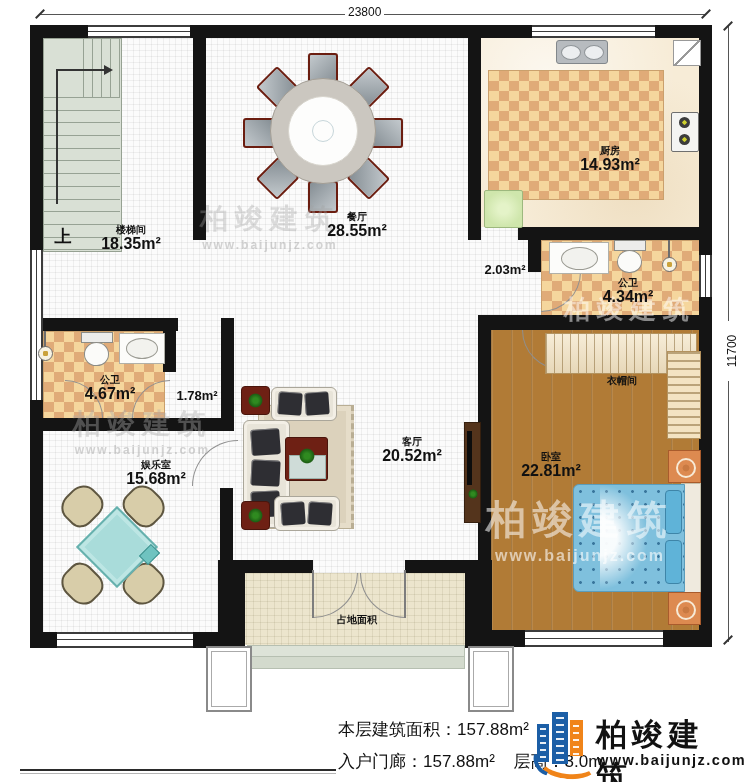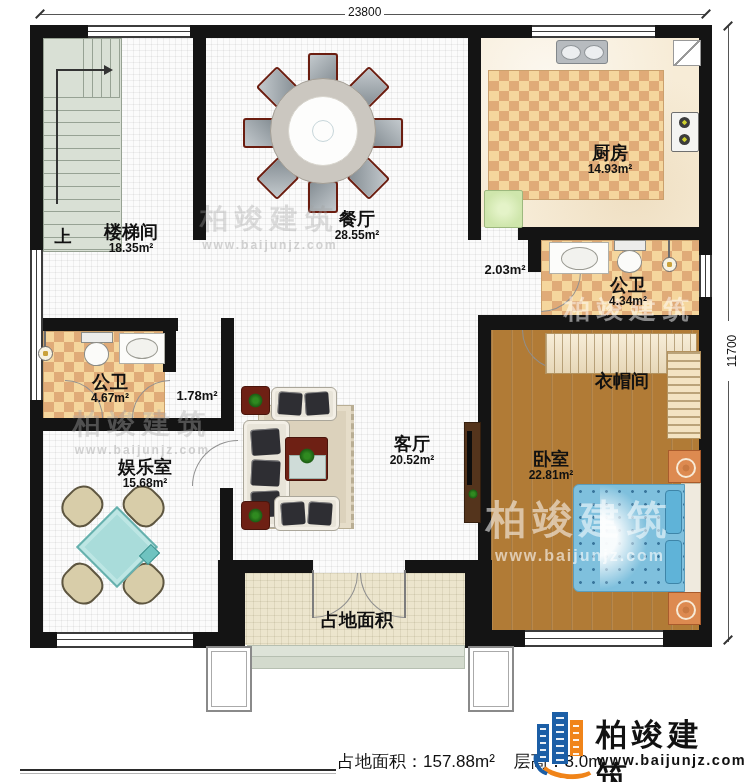--- a/index.html
+++ b/index.html
@@ -23,22 +23,22 @@
         linear-gradient(rgba(120,110,70,.12) 1px,transparent 1px),
         linear-gradient(90deg,rgba(120,110,70,.12) 1px,transparent 1px);
         background-size:7px 7px;}
   .stairfloor{background:#d9e0d5;border:1px solid #96a192;}
   .win-h{position:absolute;background:#fff;border-top:2px solid #3c3c3c;border-bottom:2px solid #3c3c3c;box-sizing:border-box;}
   .win-h::after{content:'';position:absolute;left:0;right:0;top:50%;margin-top:-1px;border-top:1.5px solid #3c3c3c;}
   .win-v{position:absolute;background:#fff;border-left:2px solid #3c3c3c;border-right:2px solid #3c3c3c;box-sizing:border-box;}
   .win-v::after{content:'';position:absolute;top:0;bottom:0;left:50%;margin-left:-1px;border-left:1.5px solid #3c3c3c;}
   .door{position:absolute;box-sizing:border-box;border:0 solid #8f8f8f;}
   .lbl{position:absolute;transform:translate(-50%,-50%);text-align:center;white-space:nowrap;line-height:1.12;z-index:30;}
-  .lbl .nm{display:block;font-size:18px;font-weight:bold;}
-  .lbl .ar{display:block;font-size:12px;font-weight:bold;}
+  .lbl .nm{display:block;font-size:10px;font-weight:bold;}
+  .lbl .ar{display:block;font-size:16px;font-weight:bold;}
   .wm{position:absolute;text-align:center;z-index:28;pointer-events:none;}
   .wm .t{display:block;font-weight:bold;letter-spacing:7px;}
   .wm .u{display:block;font-weight:bold;letter-spacing:2px;}
   .dim{position:absolute;font-size:12px;background:#fff;padding:0 3px;z-index:26;}
   .dimline{position:absolute;background:#555;}
   .tick{position:absolute;width:12px;height:2px;background:#333;transform:rotate(-45deg);}
   .cushion{position:absolute;background:#2e2e33;border-radius:3px;box-shadow:inset 1px 1px 0 rgba(255,255,255,.35);}
   .sofa{position:absolute;background:#e8e4d9;border:1px solid #aaa69a;border-radius:6px;box-shadow:inset 0 0 0 3px #f3efe6;}
   .sidetable{position:absolute;background:#6e2014;border:1px solid #49150c;border-radius:4px;}
   .plant{position:absolute;border-radius:50%;background:radial-gradient(#2f8a20 25%,#1e5f14 60%,transparent 70%);}
@@ -254,21 +254,21 @@
     <span class="nm">卧室</span>
     <span class="ar">22.81m²</span>
   </div>
   <div class="lbl" style="left:110px;top:389px;">
     <span class="nm">公卫</span>
     <span class="ar">4.67m²</span>
   </div>
   <div class="lbl" style="left:197px;top:396px;">
     <span class="ar" style="font-size:13px;">1.78m²</span>
   </div>
-  <div class="lbl" style="left:145px;top:474px;">
+  <div class="lbl" style="left:156px;top:474px;">
     <span class="nm">娱乐室</span>
     <span class="ar">15.68m²</span>
   </div>
   <div class="lbl" style="left:412px;top:451px;">
     <span class="nm">客厅</span>
     <span class="ar">20.52m²</span>
   </div>
   <div class="lbl" style="left:357px;top:620px;">
     <span class="nm">占地面积</span>
   </div>
@@ -277,22 +277,23 @@
   <div class="tick" style="left:34px;top:13px;"></div>
   <div class="tick" style="left:700px;top:13px;"></div>
   <div class="dim" style="left:345px;top:5px;">23800</div>
   <div class="dimline" style="left:728px;top:26px;width:1px;height:616px;"></div>
   <div class="tick" style="left:722px;top:25px;"></div>
   <div class="tick" style="left:722px;top:639px;"></div>
   <div class="dim" style="left:702px;top:344px;width:54px;text-align:center;transform:rotate(-90deg);">11700</div>
 
   <div class="abs" style="left:20px;top:769px;width:316px;height:2px;background:#2b2b2b;"></div>
   <div class="abs" style="left:20px;top:773px;width:316px;height:1px;background:#b5b5b5;"></div>
+  <div class="abs" style="left:338px;top:718px;font-size:17px;">本层建筑面积：157.88m²</div>
   <div class="abs" style="left:338px;top:750px;font-size:17px;">
-    <span>占地面积：157.88m²</span>
+    <span>入户门廊：157.88m²</span>
     <span style="margin-left:14px;">层高：3.0m</span>
   </div>
 
   <div class="abs" style="left:536px;top:708px;width:200px;height:70px;z-index:40;">
     <div class="abs" style="left:0;top:0;width:56px;height:68px;">
       <div class="abs" style="left:1px;top:16px;width:12px;height:38px;background:#1b5ea6;
            background-image:repeating-linear-gradient(rgba(255,255,255,.9) 0 2px,transparent 2px 7px);background-size:6px 100%;background-repeat:no-repeat;background-position:3px 4px;"></div>
       <div class="abs" style="left:16px;top:4px;width:16px;height:52px;background:#1b5ea6;
            background-image:repeating-linear-gradient(rgba(255,255,255,.9) 0 2px,transparent 2px 7px);background-size:8px 100%;background-repeat:no-repeat;background-position:4px 5px;"></div>
       <div class="abs" style="left:34px;top:12px;width:13px;height:36px;background:#f08419;

